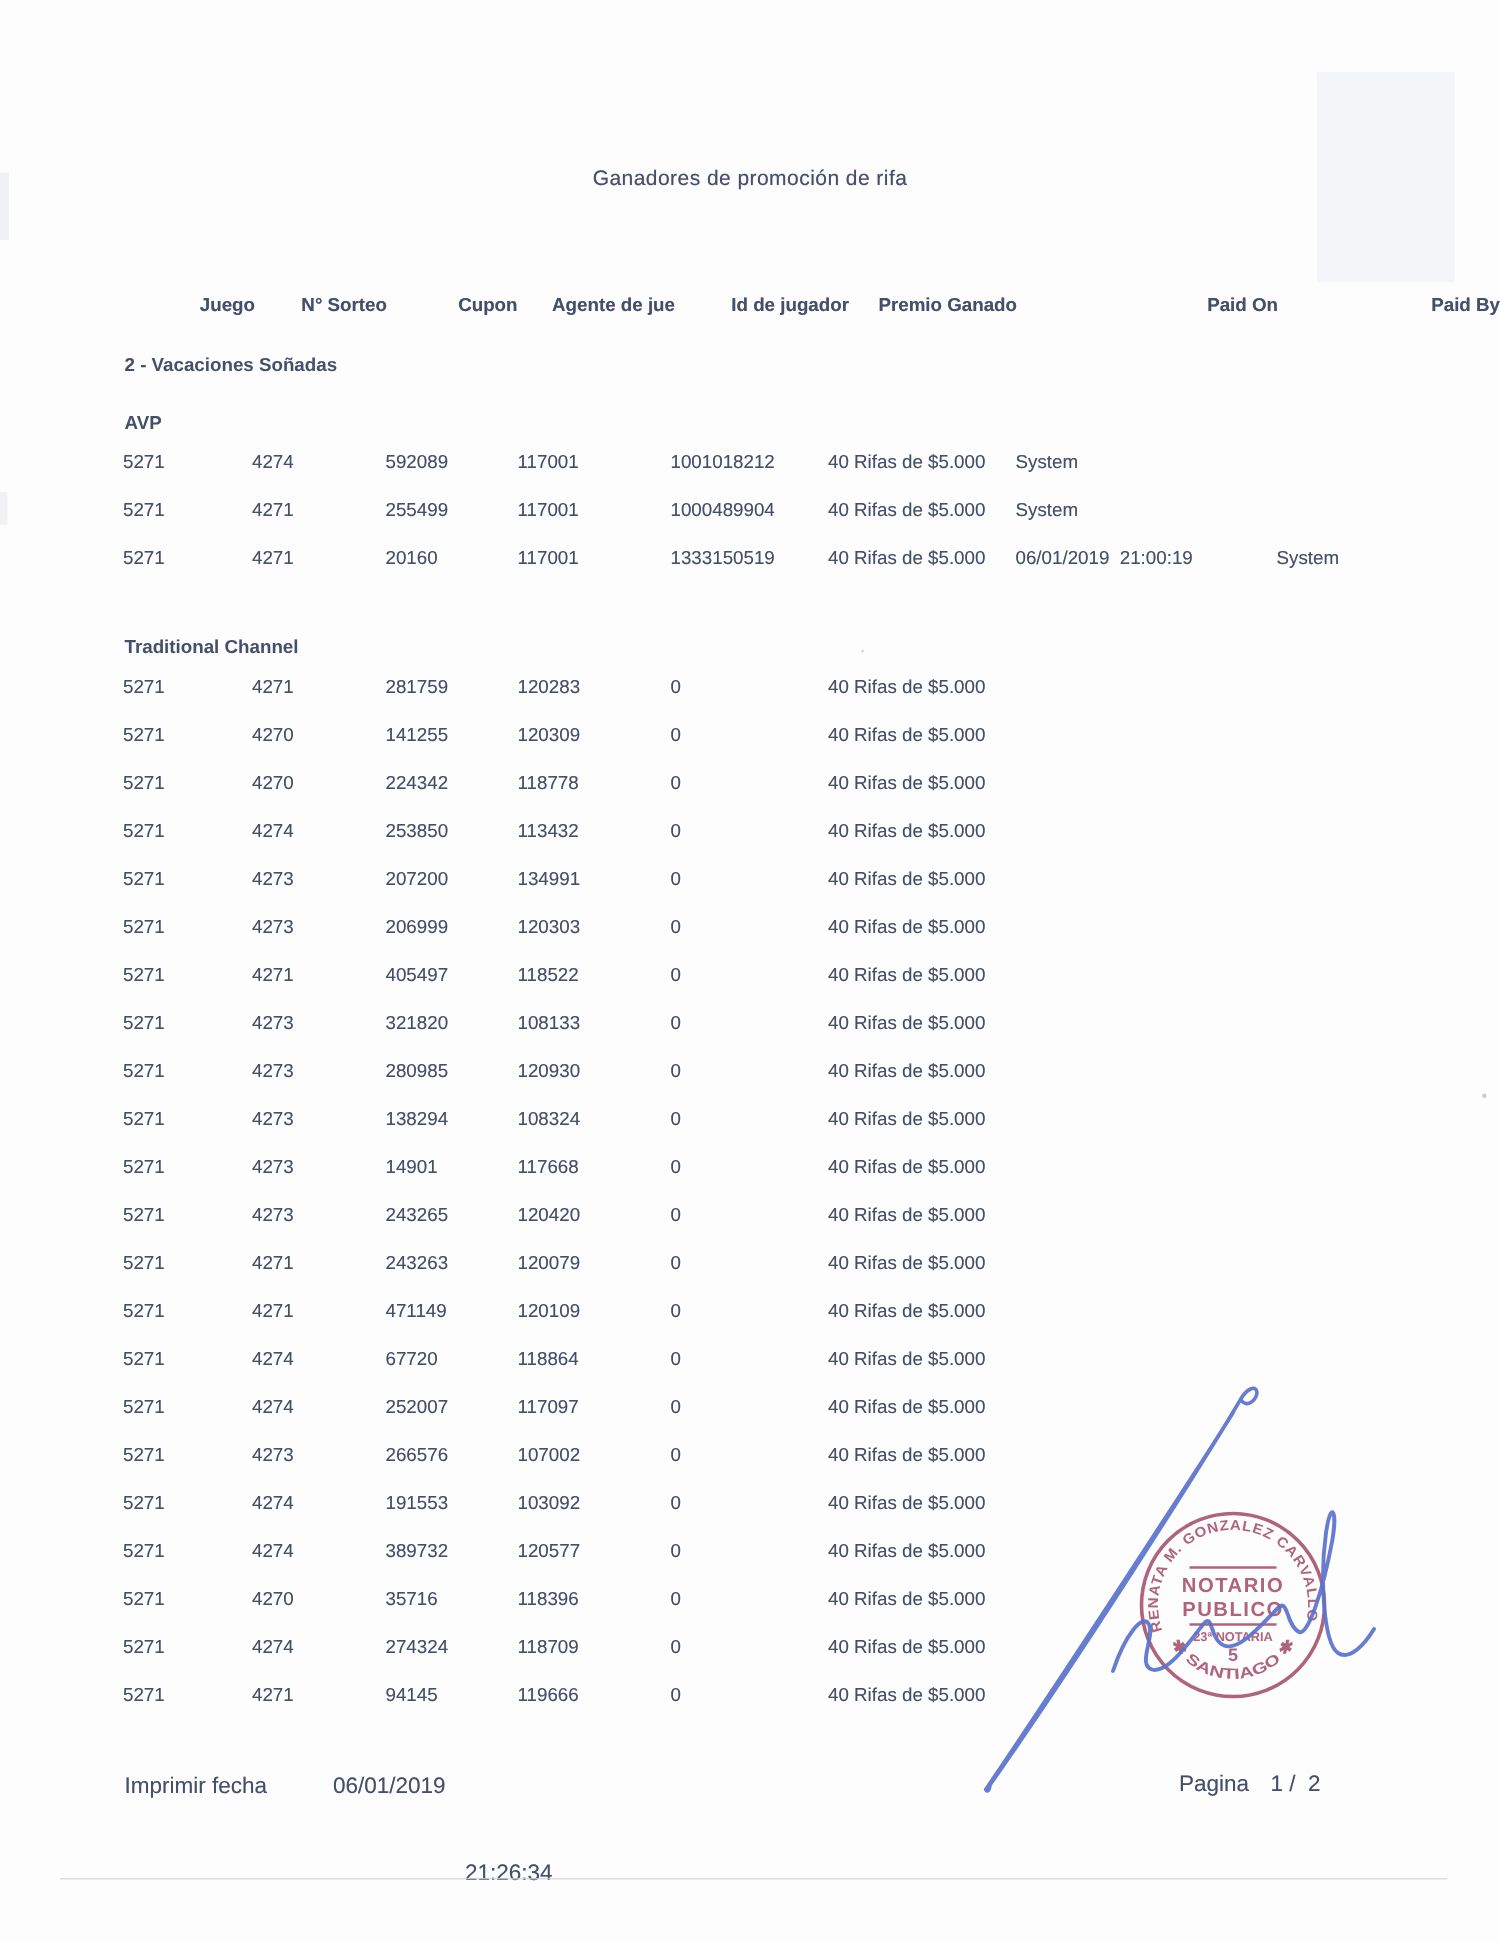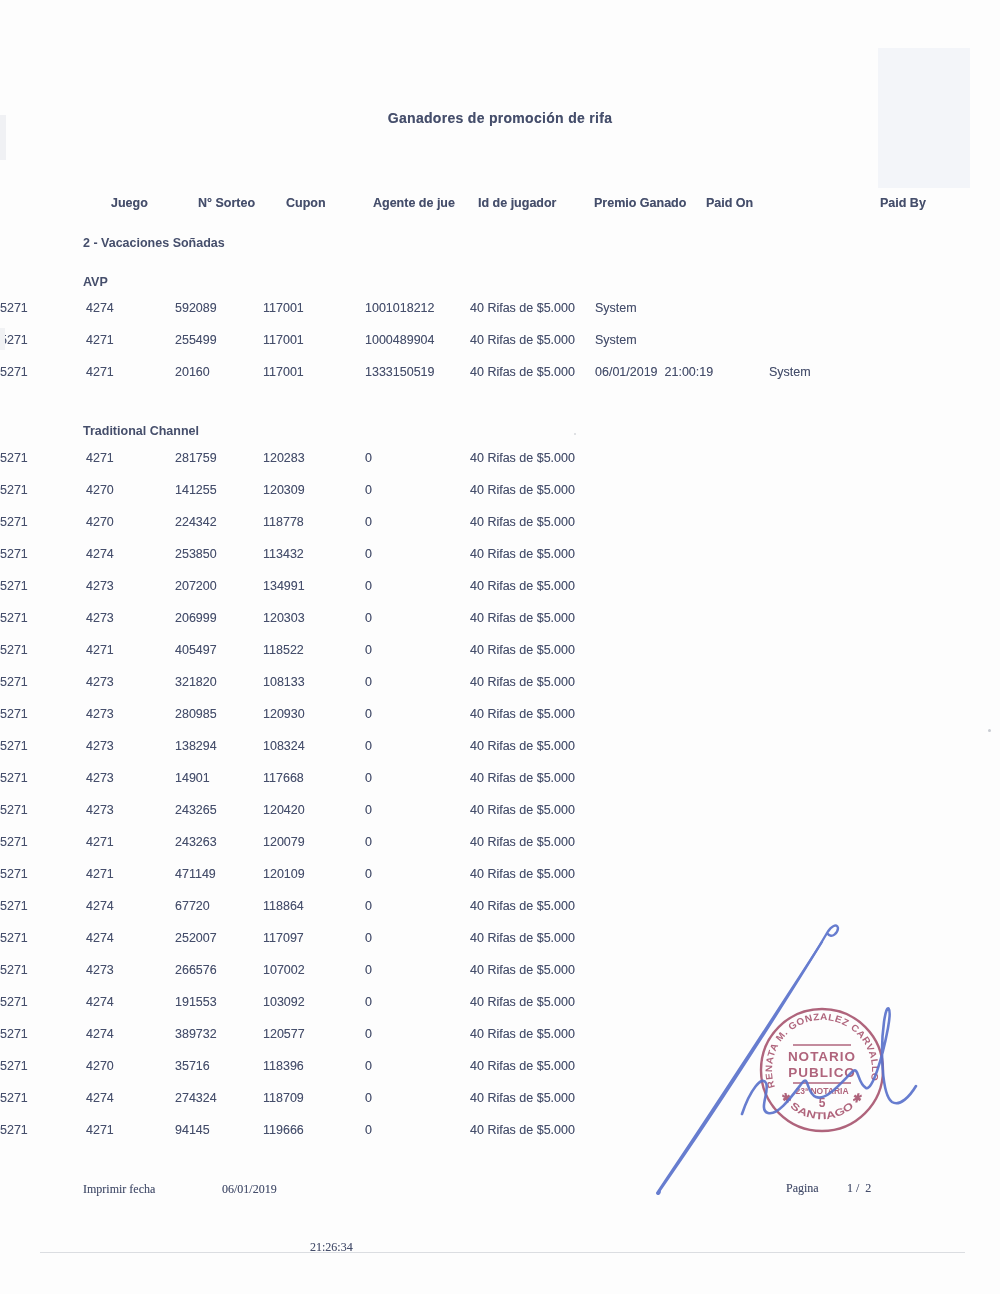--- a/index.html
+++ b/index.html
@@ -7,44 +7,45 @@
     --stamp-color:#a5506b;
     --sig-color:#5b73cc;
   }
   html,body{margin:0;padding:0;background:#ffffff;}
   .page{
     position:relative;width:1000px;height:1294px;background:#fdfdfd;
     font-family:"Liberation Sans", sans-serif;color:var(--ink);overflow:hidden;
   }
   .doc-title{
     position:absolute;top:110px;left:0;width:1000px;text-align:center;
-    font-size:14px;font-weight:bold;letter-spacing:.3px;
+    font-size:14px;font-weight:normal;letter-spacing:.3px;
     text-shadow:0 0 .5px rgba(69,78,107,.5);
   }
   .header-row{
     position:absolute;top:196px;left:0;right:0;display:grid;
     grid-template-columns:87px 88px 87px 105px 116px 112px 174px auto;
-    padding-left:111px;font-size:12.5px;font-weight:bold;
+    padding-left:83px;font-size:12.5px;font-weight:bold;
     text-shadow:0 0 .4px rgba(69,78,107,.45);
+    text-align:right;
   }
   .group-label{position:absolute;top:236px;left:83px;font-size:12.5px;font-weight:bold;}
   .section-label{position:absolute;left:83px;font-size:12.5px;font-weight:bold;}
   #avp-label{top:275px;}
   #trad-label{top:424px;}
   .rows{position:absolute;left:0;right:0;}
   #avp-rows{top:301px;}
   #trad-rows{top:451px;}
   .row{
     display:grid;height:32px;
     grid-template-columns:86px 89px 88px 102px 105px 125px 174px auto;
-    font-size:12.5px;
+    padding-left:82px;font-size:12.5px;
     text-shadow:0 0 .4px rgba(69,78,107,.4);
   }
   .cell{white-space:pre;}
-  .footer span{position:absolute;font-size:12px;text-shadow:0 0 .4px rgba(69,78,107,.4);font-family:Liberation Serif, serif;}
+  .footer span{position:absolute;font-size:15px;text-shadow:0 0 .4px rgba(69,78,107,.4);}
   #f-label{left:83px;top:1182px;}
   #f-date{left:222px;top:1182px;}
   #f-time{left:310px;top:1240px;}
   #f-pagelabel{left:786px;top:1181px;}
   #f-pageval{left:847px;top:1181px;white-space:pre;text-align:center;}
   
   .scan-line{position:absolute;top:1252px;left:40px;width:925px;height:1px;background:#d2d4d9;opacity:.8;}
   .scan-shadow-tr{position:absolute;left:878px;top:48px;width:92px;height:140px;background:#f3f5f9;}
   .scan-smudge-a{position:absolute;left:0;top:115px;width:6px;height:45px;background:#f0f1f4;}
   .scan-smudge-b{position:absolute;left:0;top:328px;width:5px;height:22px;background:#f1f2f4;}

